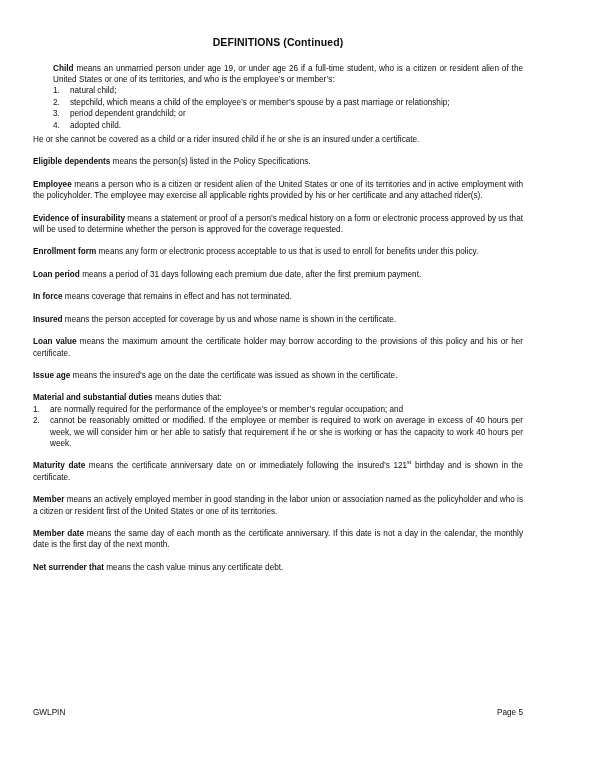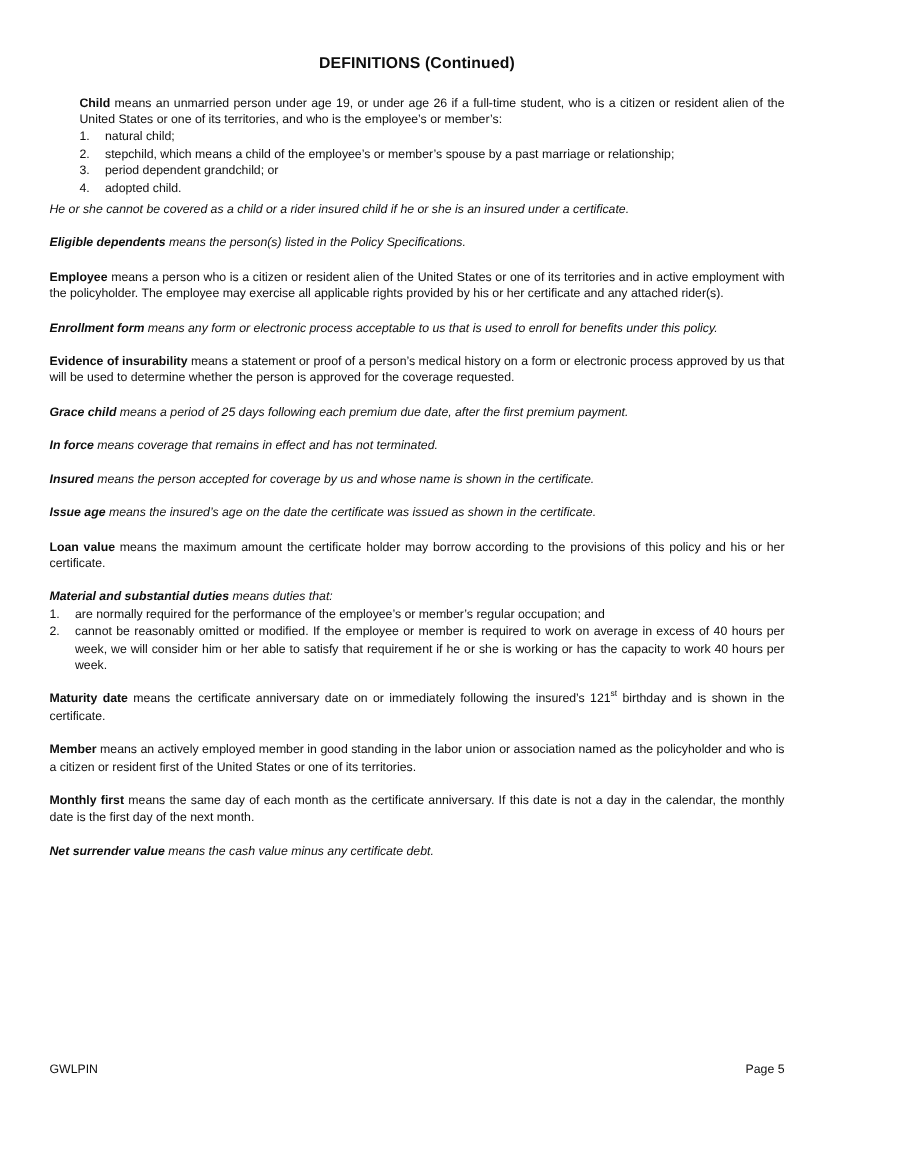--- a/index.html
+++ b/index.html
@@ -33,21 +33,20 @@
   }
   .para {
     font-size: 8.2px;
     line-height: 11.4px;
     text-align: justify;
     margin: 0;
     hyphens: none;
   }
   .para.nojust {
     text-align: left;
-    font-style: italic;
   }
   .term {
     font-weight: bold;
   }
   .list {
     list-style: none;
     margin: 0;
     padding: 0;
   }
   .list-item {
@@ -115,69 +114,69 @@
 
   <div class="block">
     <p class="para nojust"><span class="term">Eligible dependents</span><span> means the person(s) listed in the Policy Specifications.</span></p>
   </div>
 
   <div class="block">
     <p class="para"><span class="term">Employee</span><span> means a person who is a citizen or resident alien of the United States or one of its territories and in active employment with the policyholder. The employee may exercise all applicable rights provided by his or her certificate and any attached rider(s).</span></p>
   </div>
 
   <div class="block">
+    <p class="para"><span class="term">Evidence of insurability</span><span> means a statement or proof of a person’s medical history on a form or electronic process approved by us that will be used to determine whether the person is approved for the coverage requested.</span></p>
+  </div>
+
+  <div class="block">
     <p class="para nojust"><span class="term">Enrollment form</span><span> means any form or electronic process acceptable to us that is used to enroll for benefits under this policy.</span></p>
   </div>
 
   <div class="block">
-    <p class="para"><span class="term">Evidence of insurability</span><span> means a statement or proof of a person’s medical history on a form or electronic process approved by us that will be used to determine whether the person is approved for the coverage requested.</span></p>
-  </div>
-
-  <div class="block">
-    <p class="para nojust"><span class="term">Grace child</span><span> means a period of 25 days following each premium due date, after the first premium payment.</span></p>
+    <p class="para nojust"><span class="term">Loan period</span><span> means a period of 31 days following each premium due date, after the first premium payment.</span></p>
   </div>
 
   <div class="block">
     <p class="para nojust"><span class="term">In force</span><span> means coverage that remains in effect and has not terminated.</span></p>
   </div>
 
   <div class="block">
     <p class="para nojust"><span class="term">Insured</span><span> means the person accepted for coverage by us and whose name is shown in the certificate.</span></p>
   </div>
 
   <div class="block">
-    <p class="para nojust"><span class="term">Issue age</span><span> means the insured’s age on the date the certificate was issued as shown in the certificate.</span></p>
+    <p class="para"><span class="term">Loan value</span><span> means the maximum amount the certificate holder may borrow according to the provisions of this policy and his or her certificate.</span></p>
   </div>
 
   <div class="block">
-    <p class="para"><span class="term">Loan value</span><span> means the maximum amount the certificate holder may borrow according to the provisions of this policy and his or her certificate.</span></p>
+    <p class="para nojust"><span class="term">Issue age</span><span> means the insured’s age on the date the certificate was issued as shown in the certificate.</span></p>
   </div>
 
   <div class="block">
     <p class="para nojust"><span class="term">Material and substantial duties</span><span> means duties that:</span></p>
     <ul class="list">
       <li class="list-item nojust"><span class="list-marker">1.</span><span>are normally required for the performance of the employee’s or member’s regular occupation; and</span></li>
       <li class="list-item"><span class="list-marker">2.</span><span>cannot be reasonably omitted or modified. If the employee or member is required to work on average in excess of 40 hours per week, we will consider him or her able to satisfy that requirement if he or she is working or has the capacity to work 40 hours per week.</span></li>
     </ul>
   </div>
 
   <div class="block">
     <p class="para"><span class="term">Maturity date</span><span> means the certificate anniversary date on or immediately following the insured’s 121</span><sup>st</sup><span> birthday and is shown in the certificate.</span></p>
   </div>
 
   <div class="block">
     <p class="para"><span class="term">Member</span><span> means an actively employed member in good standing in the labor union or association named as the policyholder and who is a citizen or resident first of the United States or one of its territories.</span></p>
   </div>
 
   <div class="block">
-    <p class="para"><span class="term">Monthly first</span><span> means the same day of each month as the certificate anniversary. If this date is not a day in the calendar, the monthly date is the first day of the next month.</span></p>
+    <p class="para"><span class="term">Member date</span><span> means the same day of each month as the certificate anniversary. If this date is not a day in the calendar, the monthly date is the first day of the next month.</span></p>
   </div>
 
   <div class="block">
-    <p class="para nojust"><span class="term">Net surrender value</span><span> means the cash value minus any certificate debt.</span></p>
+    <p class="para nojust"><span class="term">Net surrender that</span><span> means the cash value minus any certificate debt.</span></p>
   </div>
 
   <div class="footer">
     <span>GWLPIN</span>
     <span>Page 5</span>
   </div>
 
 </div>
 
 </body></html>

